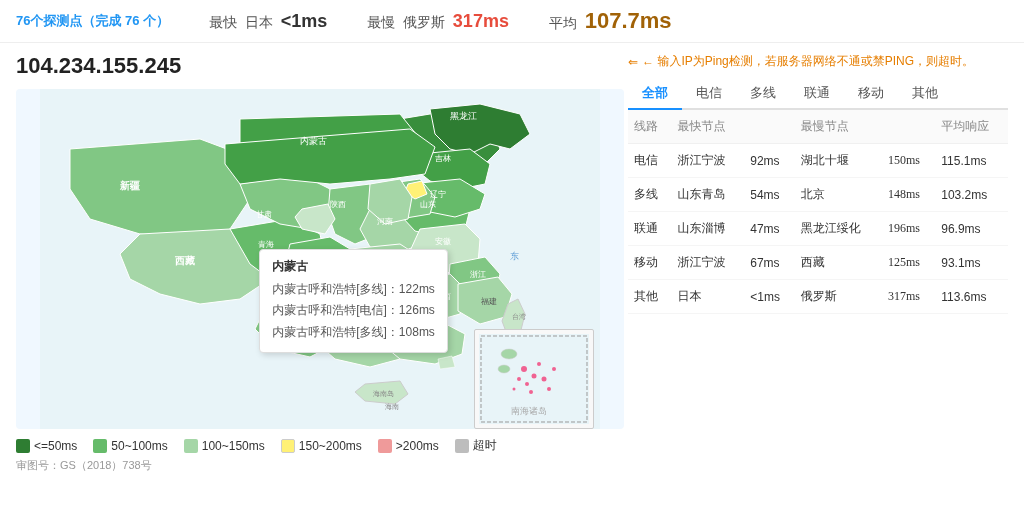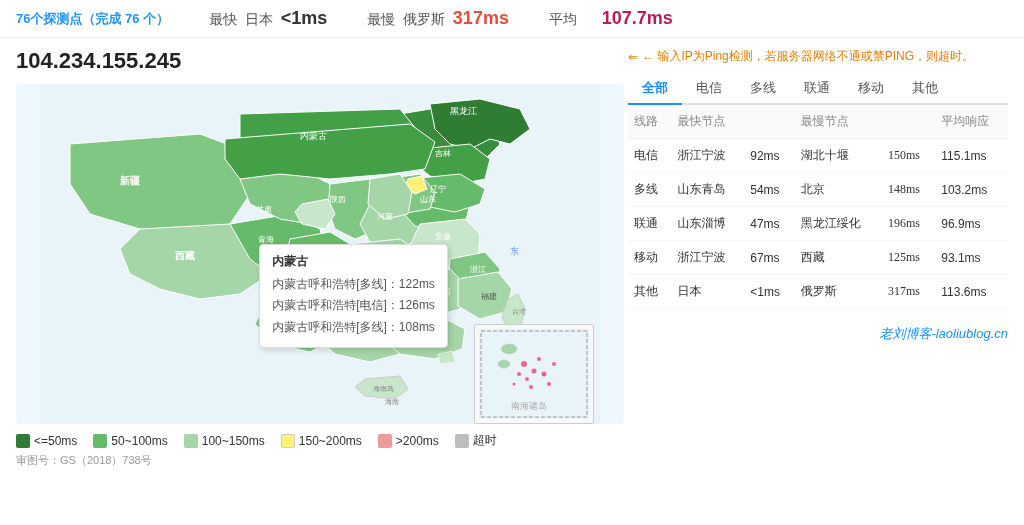--- a/index.html
+++ b/index.html
@@ -173,21 +173,21 @@
   <div class="top-stat">
     <span style="font-size:14px;color:#555;">
       <span>最慢</span>&nbsp;
       <span>俄罗斯</span>&nbsp;
       <span style="font-size:18px;font-weight:bold;color:#e74c3c;">317ms</span>
     </span>
   </div>
   <div class="top-stat">
     <span style="font-size:14px;color:#555;">
       <span>平均</span>&nbsp;
-      <span style="font-size:18px;font-weight:bold;color:#be185d;margin-left:17px;">107.7ms</span>
+      <span style="font-size:22px;font-weight:bold;color:#a16207;">107.7ms</span>
     </span>
   </div>
 </div>
 
 <div class="main-content">
 
   <div class="left-panel">
     <div class="ip-address">104.234.155.245</div>
 
     <div class="map-container">
@@ -413,16 +413,15 @@
     <td class="link-blue">其他</td>
     <td>日本</td>
     <td class="val-green">&lt;1ms</td>
     <td>俄罗斯</td>
     <td class="val-red">317ms</td>
     <td>113.6ms</td>
   </tr>
         </tbody>
     </table>
 
-    <div class="brand-tag">老刘博客-laoliublog.cn</div>
   </div>
 
 </div>
 
 </body></html>

